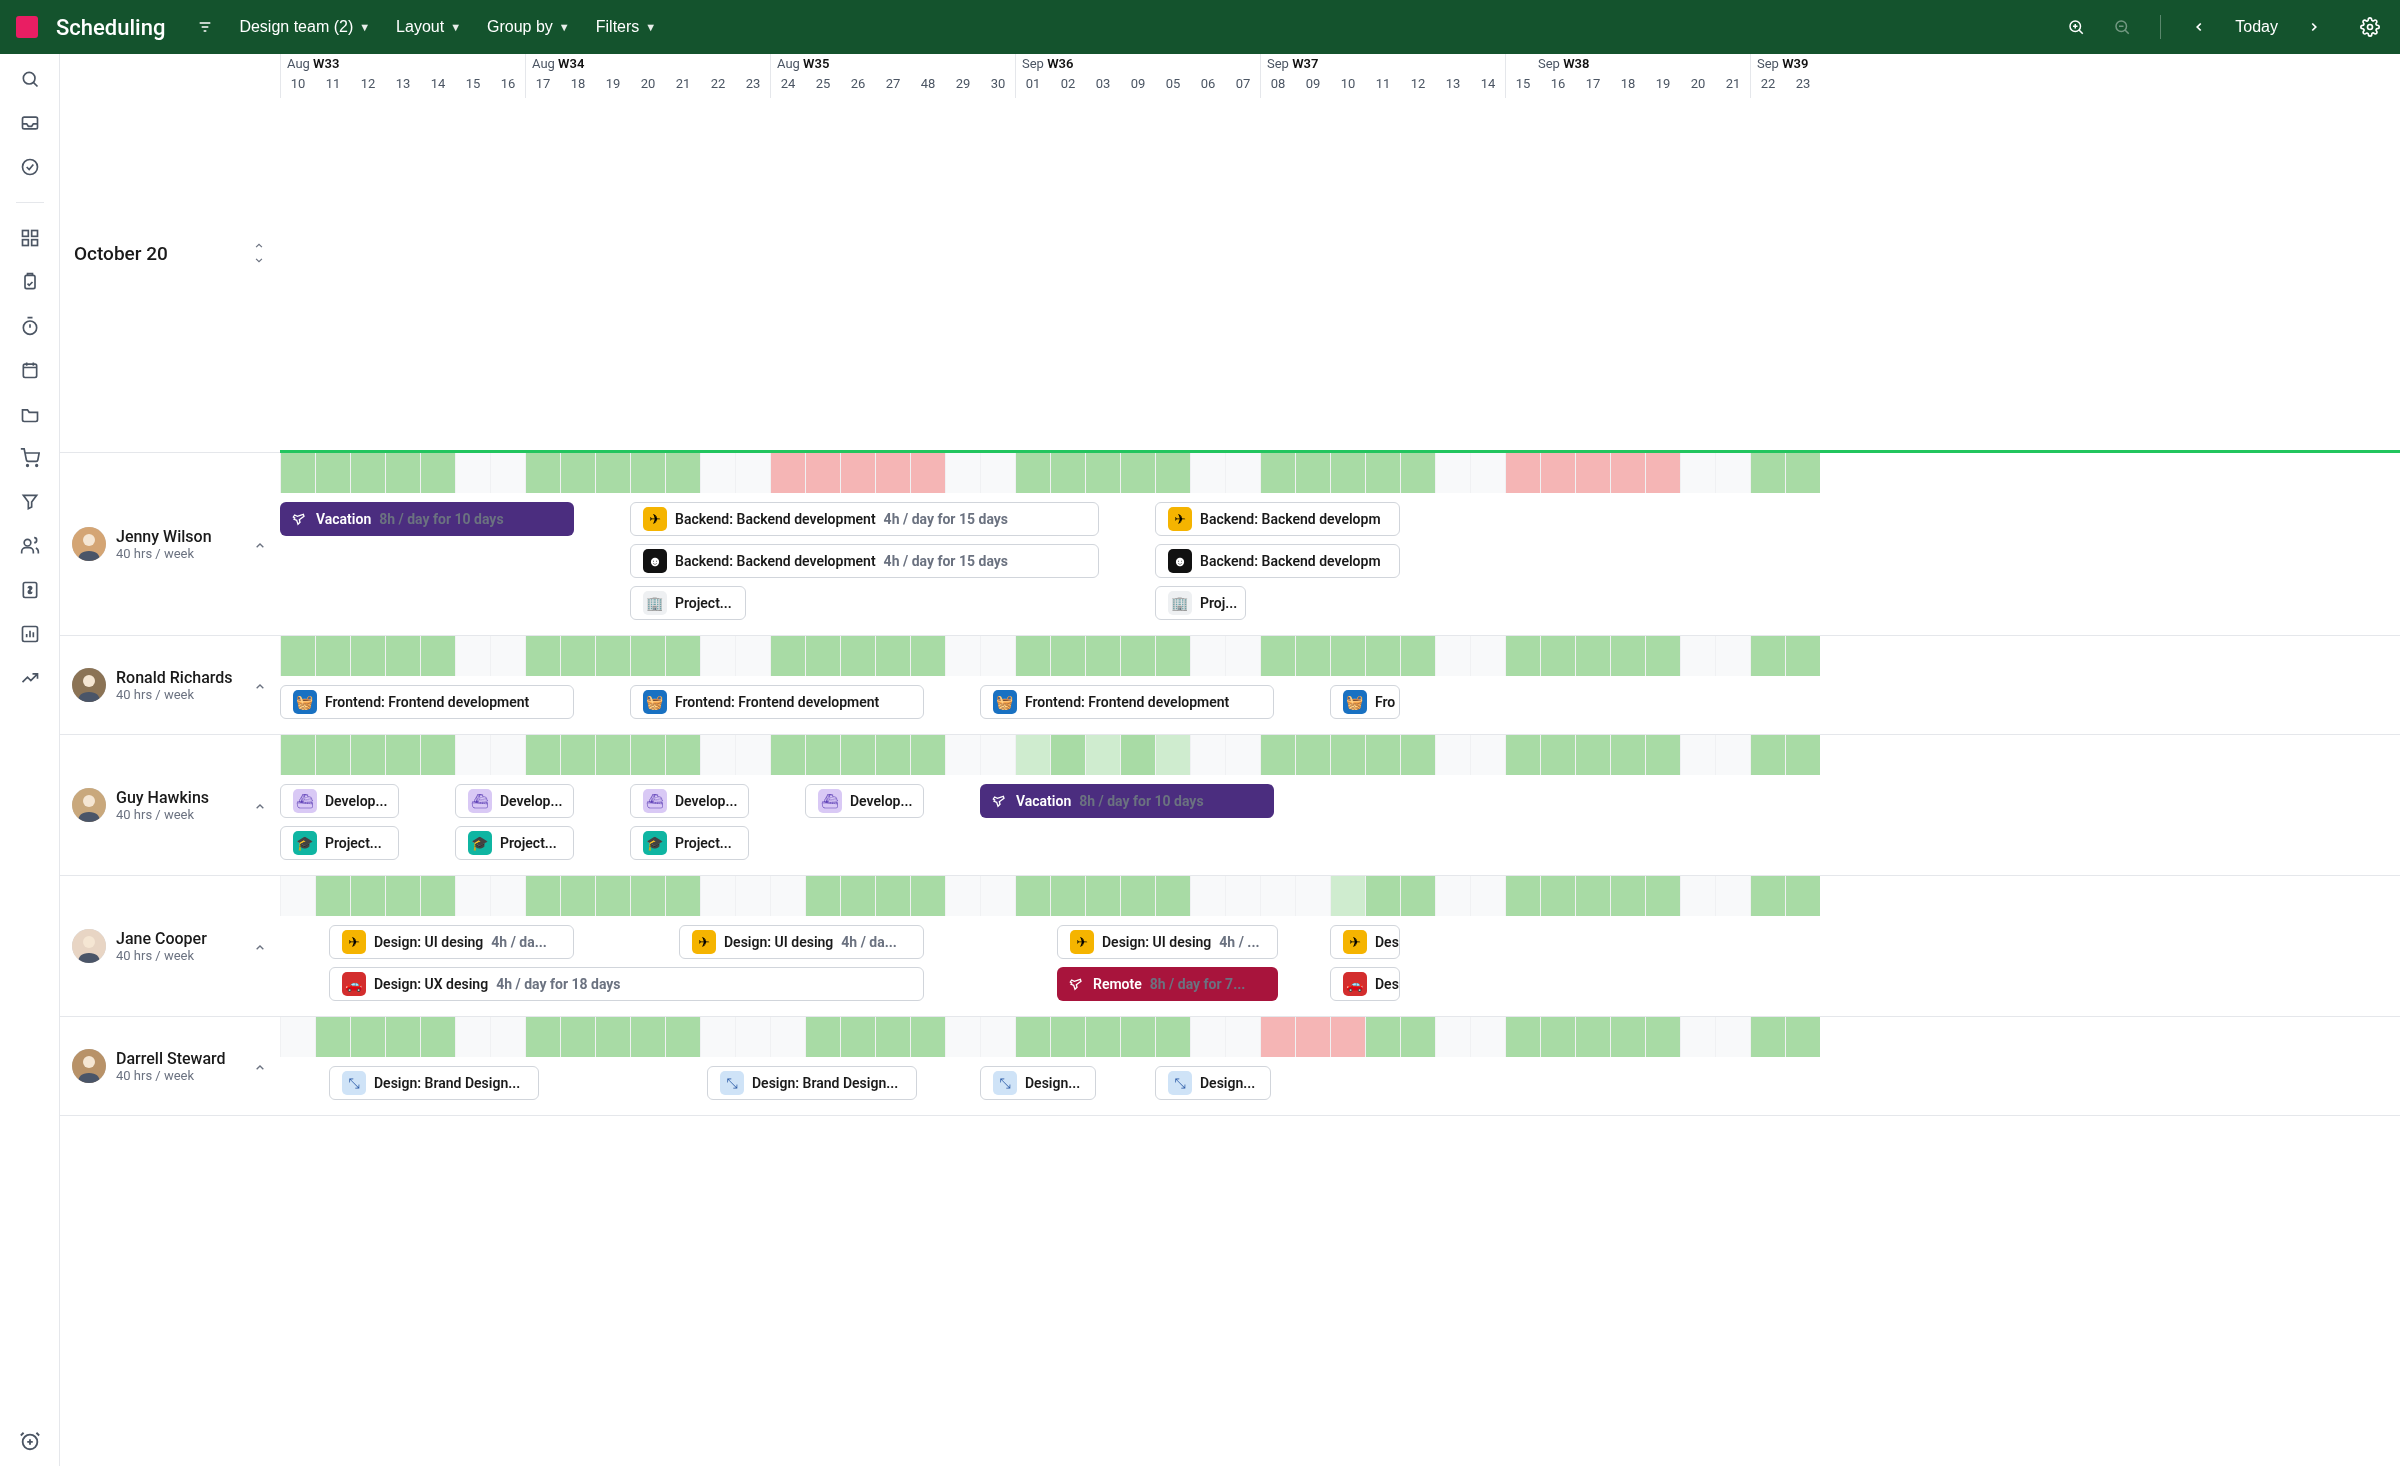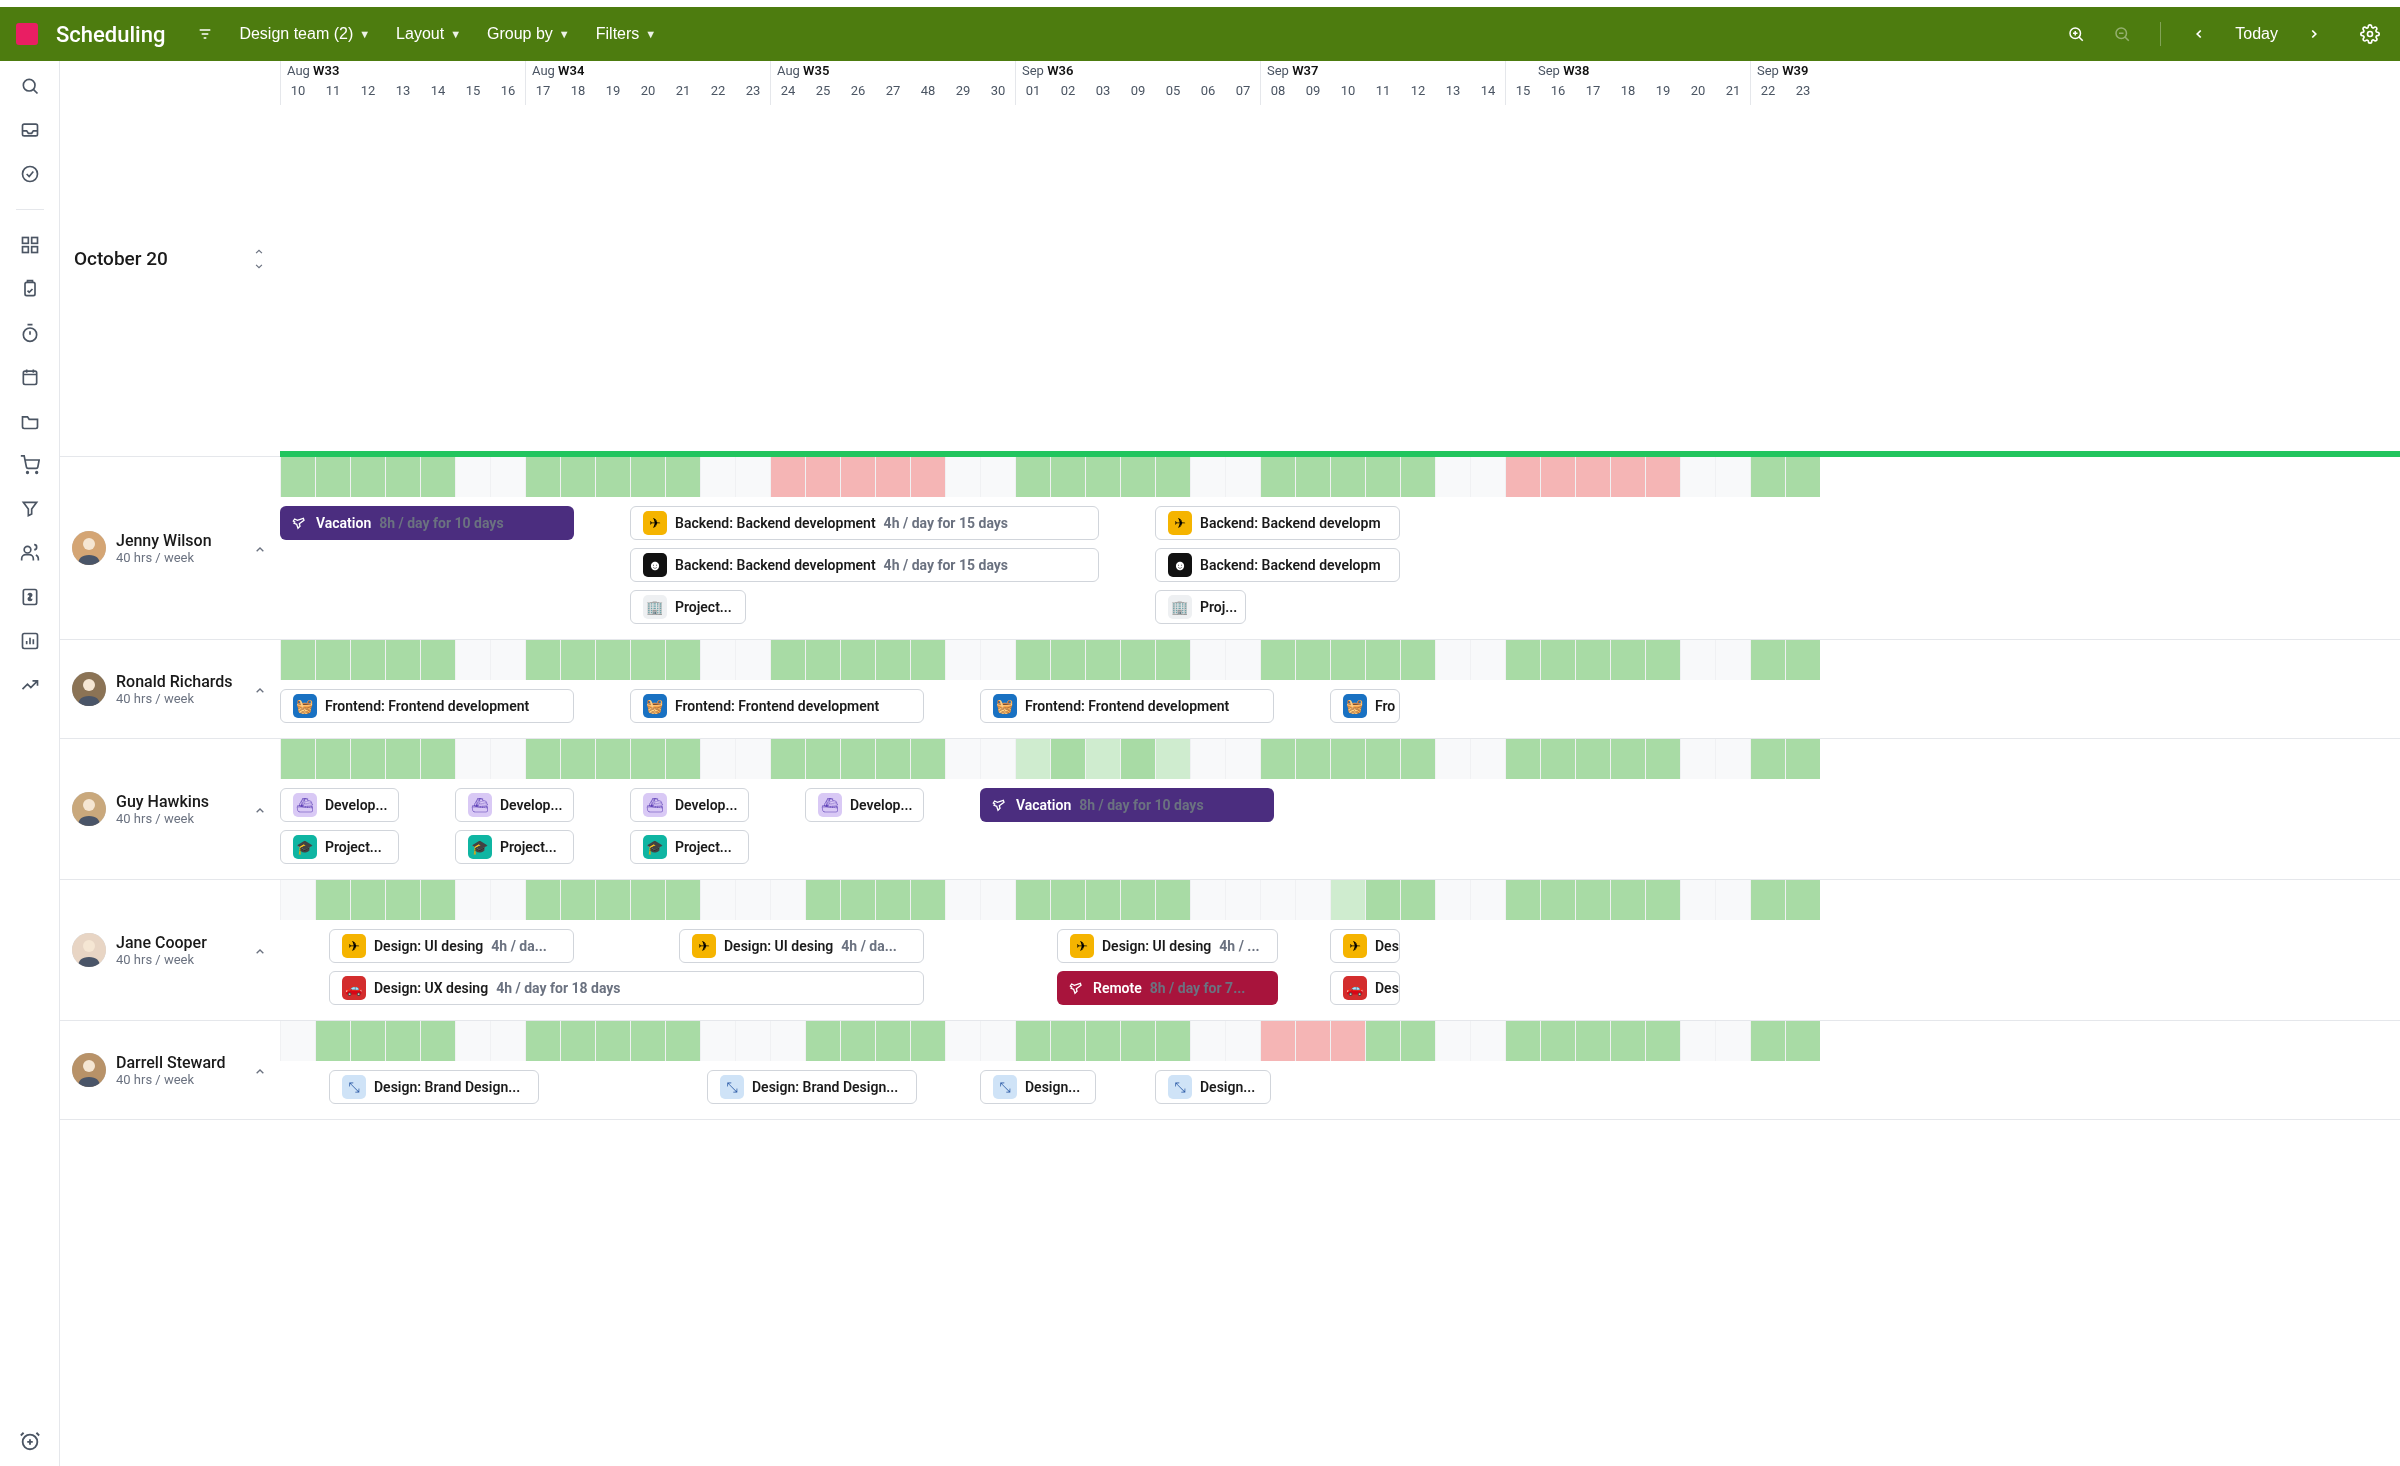--- a/index.html
+++ b/index.html
@@ -1,20 +1,20 @@
 <!DOCTYPE html>
 <html><head>
 <meta charset="utf-8">
 <style>
   * { box-sizing: border-box; margin: 0; padding: 0; }
   body { font-family: -apple-system, BlinkMacSystemFont, "Segoe UI", Roboto, sans-serif; font-size: 14px; color: #1a1a1a; overflow: hidden; }
   .app { display: flex; flex-direction: column; height: 100vh; width: 100vw; }
 
   
-  .topbar { display: flex; align-items: center; background: #4d7c0f; color: #fff; height: 54px; padding: 0 16px; gap: 18px; margin-top: 7px; }
+  .topbar { display: flex; align-items: center; background: #14532d; color: #fff; height: 54px; padding: 0 16px; gap: 18px; }
   .logo { width: 22px; height: 22px; background: #e91e63; border-radius: 3px; }
   .topbar h1 { font-size: 22px; font-weight: 500; margin-right: 10px; }
   .tb-btn { display: flex; align-items: center; gap: 6px; background: transparent; border: none; color: #fff; font-size: 16px; cursor: pointer; padding: 6px 4px; }
   .tb-btn .chev { font-size: 11px; opacity: .9; }
   .tb-spacer { flex: 1; }
   .tb-icon { width: 28px; height: 28px; display: flex; align-items: center; justify-content: center; cursor: pointer; color: #fff; }
   .tb-icon.dim { opacity: .4; }
   .tb-sep { width: 1px; height: 24px; background: rgba(255,255,255,.3); margin: 0 6px; }
 
   
@@ -23,21 +23,21 @@
   .iconbar .ib-sep { width: 28px; height: 1px; background: #e5e7eb; margin: 2px 0; }
   .ib-icon { width: 22px; height: 22px; display: flex; align-items: center; justify-content: center; cursor: pointer; color: #4b5563; }
   .ib-bottom { margin-top: auto; }
 
   .content { flex: 1; display: flex; flex-direction: column; overflow: hidden; }
 
   
   .gridwrap { flex: 1; display: grid; grid-template-columns: 220px 1fr; overflow: hidden; }
   .date-corner { border-bottom: 1px solid #e5e7eb; display: flex; align-items: center; padding: 10px 14px; gap: 10px; font-size: 19px; font-weight: 500; text-align: right; }
   .date-corner .upd { margin-left: auto; display:flex; flex-direction:column; gap:-2px; cursor:pointer; color:#6b7280; }
-  .timeline-header { border-bottom: 6px solid #22c55e; overflow: hidden; position: relative; }
+  .timeline-header { border-bottom: 3px solid #22c55e; overflow: hidden; position: relative; }
   .week-row { display: flex; height: 22px; }
   .wk { border-left: 1px solid #e5e7eb; padding: 2px 6px; font-size: 13px; color: #4b5563; white-space: nowrap; }
   .wk .num { font-weight: 600; color:#111; }
   .day-row { display: flex; height: 22px; }
   .day { width: 35px; text-align: center; font-size: 13px; color: #4b5563; border-left: 1px solid transparent; }
   .day.first { border-left: 1px solid #e5e7eb; }
 
   
   .body { grid-column: 1 / 3; overflow-y: auto; }
   .row { display: grid; grid-template-columns: 220px 1fr; border-bottom: 1px solid #e5e7eb; }

